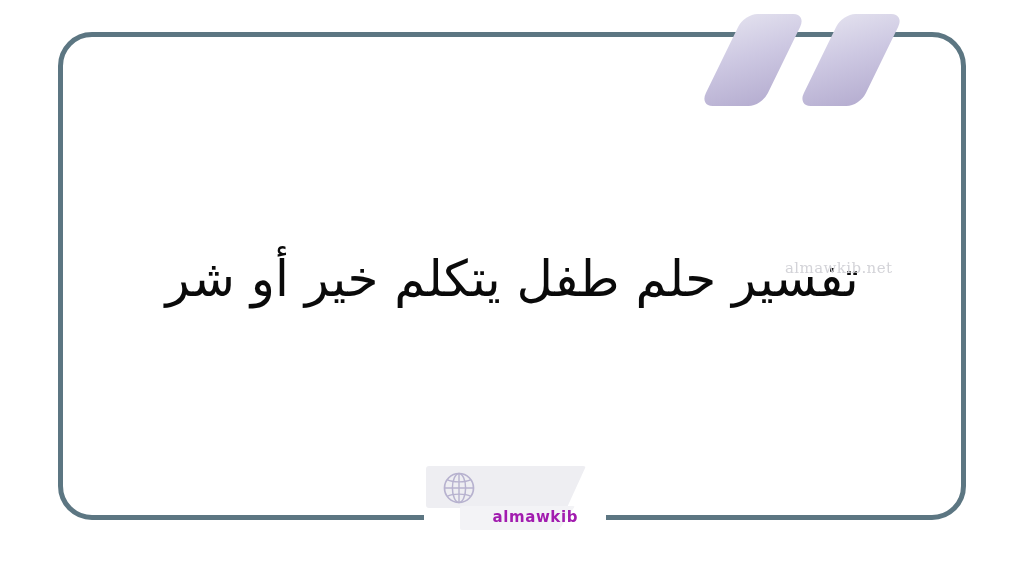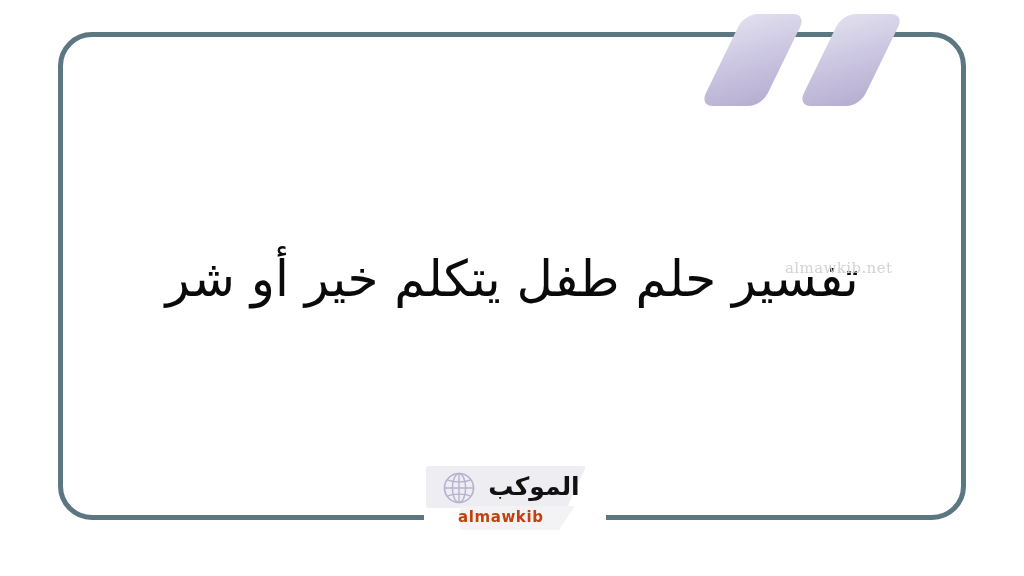--- a/index.html
+++ b/index.html
@@ -138,25 +138,25 @@
     font-weight: 700;
     color: #111111;
     direction: rtl;
     line-height: 36px;
   }
   .logo-en {
     position: absolute;
     left: 32px;
     top: 42px;
     width: 120px;
-    text-align: left;
+    text-align: right;
     font-family: "DejaVu Sans", "Liberation Sans", sans-serif;
     font-size: 15px;
     font-weight: 700;
-    color: #c2410c;
+    color: #a21caf;
     letter-spacing: 0.6px;
     direction: ltr;
   }
 </style>
 </head>
 <body>
 
 <div id="canvas">
 
   <div class="frame"></div>
@@ -182,18 +182,17 @@
       <svg viewBox="0 0 34 34" width="34" height="34" aria-hidden="true">
         <circle cx="17" cy="17" r="14.5" fill="none" stroke="#b7b2cf" stroke-width="1.7"></circle>
         <ellipse cx="17" cy="17" rx="6.6" ry="14.5" fill="none" stroke="#b7b2cf" stroke-width="1.5"></ellipse>
         <line x1="2.5" y1="17" x2="31.5" y2="17" stroke="#b7b2cf" stroke-width="1.5"></line>
         <path d="M5.2 8.6 C10.5 11.6 23.5 11.6 28.8 8.6" fill="none" stroke="#b7b2cf" stroke-width="1.4"></path>
         <path d="M5.2 25.4 C10.5 22.4 23.5 22.4 28.8 25.4" fill="none" stroke="#b7b2cf" stroke-width="1.4"></path>
         <line x1="17" y1="2.5" x2="17" y2="31.5" stroke="#b7b2cf" stroke-width="1.4"></line>
       </svg>
     </span>
 
-    <div class="logo-ar">الموكب</div>
 
     <div class="logo-en">almawkib</div>
   </div>
 
 </div>
 
 </body></html>

